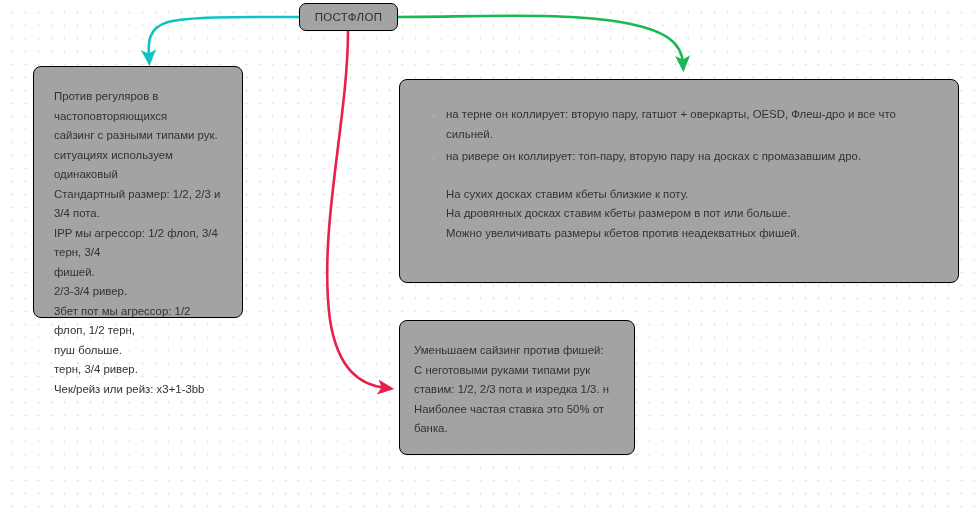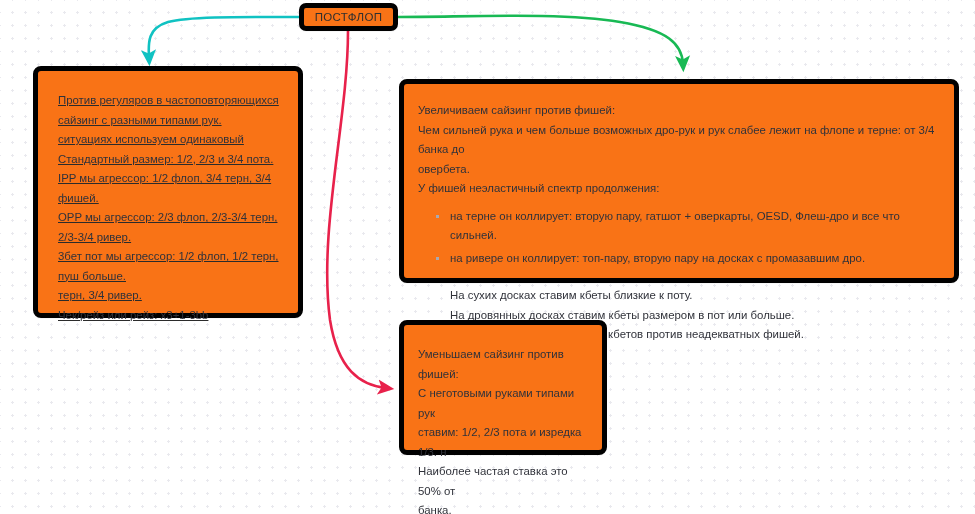--- a/index.html
+++ b/index.html
@@ -29,22 +29,22 @@
     left: 0;
     top: 0;
     width: 975px;
     height: 514px;
     pointer-events: none;
     overflow: visible;
   }
   .node {
     position: absolute;
     box-sizing: border-box;
-    background: #f97316;
-    border: 5px solid #000000;
+    background: #a3a3a3;
+    border: 1px solid #000000;
     border-radius: 8px;
     box-shadow: 0 1px 1px rgba(0,0,0,0.035);
   }
 
   
   #node-root {
     left: 299px;
     top: 3px;
     width: 99px;
     height: 28px;
@@ -57,38 +57,37 @@
     font-size: 11.5px;
     letter-spacing: 0.35px;
     color: #2f2f2f;
     white-space: nowrap;
   }
 
   
   #node-left {
     left: 33px;
     top: 66px;
-    width: 270px;
+    width: 210px;
     height: 252px;
     padding: 20px 18px 14px 20px;
-    text-decoration: underline;
   }
   
   #node-right {
     left: 399px;
     top: 79px;
     width: 560px;
     height: 204px;
     padding: 17px 16px 12px 14px;
   }
   
   #node-bottom {
     left: 399px;
     top: 320px;
-    width: 208px;
+    width: 236px;
     height: 135px;
     padding: 20px 16px 14px 14px;
   }
 
   .txt-line {
     font-size: 11.4px;
     line-height: 19.5px;
     color: #30323a;
     white-space: pre-wrap;
   }
@@ -147,36 +146,29 @@
   </div>
 
   <div class="node" id="node-left">
     <div class="block-lines">
       <span class="txt-line">Против регуляров в частоповторяющихся</span>
       <span class="txt-line">сайзинг с разными типами рук.</span>
       <span class="txt-line">ситуациях используем одинаковый</span>
       <span class="txt-line">Стандартный размер: 1/2, 2/3 и 3/4 пота.</span>
       <span class="txt-line">IPP мы агрессор: 1/2 флоп, 3/4 терн, 3/4</span>
       <span class="txt-line">фишей.</span>
-      <span class="txt-line">OPP мы агрессор: 2/3 флоп, 2/3-3/4 терн,</span>
       <span class="txt-line">2/3-3/4 ривер.</span>
       <span class="txt-line">3бет пот мы агрессор: 1/2 флоп, 1/2 терн,</span>
       <span class="txt-line">пуш больше.</span>
       <span class="txt-line">терн, 3/4 ривер.</span>
       <span class="txt-line">Чек/рейз или рейз: х3+1-3bb</span>
     </div>
   </div>
 
   <div class="node" id="node-right">
-    <div class="block-lines">
-      <span class="txt-line">Увеличиваем сайзинг против фишей:</span>
-      <span class="txt-line">Чем сильней рука и чем больше возможных дро-рук и рук слабее лежит на флопе и терне: от 3/4 банка до</span>
-      <span class="txt-line">овербета.</span>
-      <span class="txt-line">У фишей неэластичный спектр продолжения:</span>
-    </div>
     <ul class="bullets">
       <li>
         <span class="txt-line">на терне он коллирует: вторую пару, гатшот + оверкарты, OESD, Флеш-дро и все что сильней.</span>
       </li>
       <li>
         <span class="txt-line">на ривере он коллирует: топ-пару, вторую пару на досках с промазавшим дро.</span>
         <span class="sub-lines block-lines">
           <span class="txt-line">На сухих досках ставим кбеты близкие к поту.</span>
           <span class="txt-line">На дровянных досках ставим кбеты размером в пот или больше.</span>
           <span class="txt-line">Можно увеличивать размеры кбетов против неадекватных фишей.</span>

